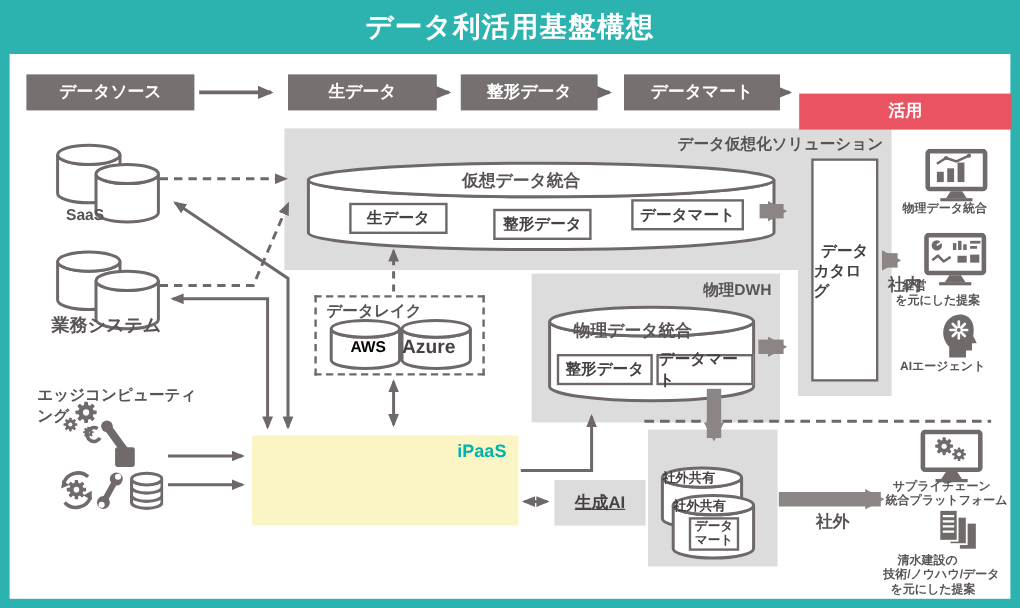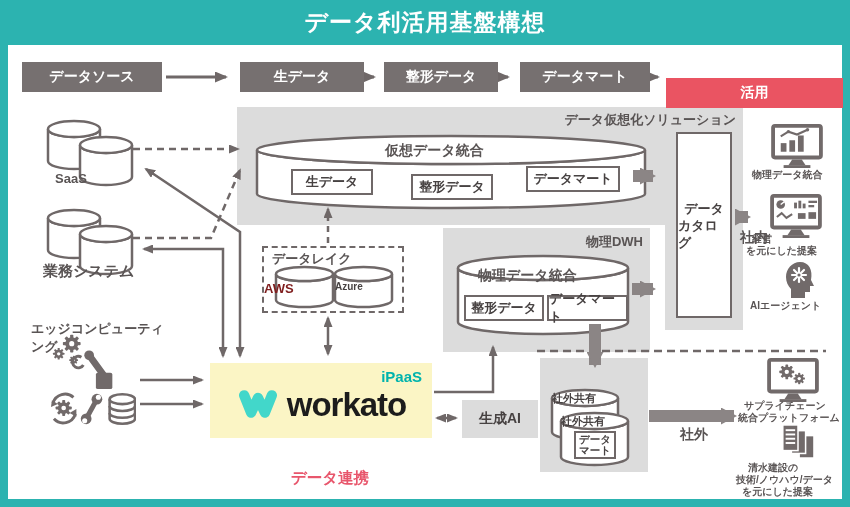--- a/index.html
+++ b/index.html
@@ -37,30 +37,22 @@
     <span class="title">データ利活用基盤構想</span>
   </div>
   <div class="abs paper"></div>
 
   <div class="abs gray" style="left:237px;top:107px;width:506px;height:118px;"></div>
   <div class="abs gray" style="left:665px;top:225px;width:78px;height:105px;"></div>
   <div class="abs gray" style="left:443px;top:228px;width:207px;height:124px;"></div>
   <div class="abs gray" style="left:540px;top:358px;width:108px;height:114px;"></div>
   <div class="abs yellow" style="left:210px;top:363px;width:222px;height:75px;">
     <span class="badge">iPaaS</span>
-    <div class="logorow">
-      <span class="icon">
-        <svg width="44" height="38" viewBox="-2 -2 50 44">
-          <polyline points="7,10 15,30 23,13 31,30 39,10" fill="none" stroke="#42d7ca" stroke-width="12" stroke-linecap="round" stroke-linejoin="round"></polyline>
-        </svg>
-      </span>
-      <span class="logotext">workato</span>
-    </div>
-  </div>
-  <div class="abs gray wbox" style="left:462px;top:400px;width:76px;height:38px;border:none;background:#dcdcdc;font-size:14px;">生成AI</div>
+  </div>
+  <div class="abs gray wbox" style="left:462px;top:400px;width:76px;height:38px;border:none;background:#dcdcdc;font-size:14px;text-decoration:underline;">生成AI</div>
 
   <svg class="abs overlay" width="850" height="507" viewBox="0 0 850 507">
     <defs>
       <marker id="mS" markerWidth="11" markerHeight="9" refX="9" refY="4.5" orient="auto-start-reverse" markerUnits="userSpaceOnUse">
         <path d="M0,0 L11,4.5 L0,9 Z" fill="#6f6868"></path>
       </marker>
       <marker id="mM" markerWidth="13" markerHeight="11" refX="11" refY="5.5" orient="auto" markerUnits="userSpaceOnUse">
         <path d="M0,0 L13,5.5 L0,11 Z" fill="#6f6868"></path>
       </marker>
       <marker id="mB" markerWidth="16" markerHeight="17" refX="13" refY="8.5" orient="auto" markerUnits="userSpaceOnUse">
@@ -199,36 +191,35 @@
   <div class="abs wbox" style="left:411px;top:174px;width:82px;height:26px;">整形データ</div>
   <div class="abs wbox" style="left:526px;top:166px;width:94px;height:26px;">データマート</div>
 
   <div class="abs wbox" style="left:676px;top:132px;width:56px;height:186px;flex-direction:column;line-height:17px;border-width:2.5px;">
     <span>データ</span>
     <span>カタログ</span>
   </div>
 
   <div class="abs dashedbox" style="left:262px;top:246px;width:142px;height:67px;"></div>
   <div class="abs lbl c" style="left:272px;top:250px;width:122px;font-size:13px;">データレイク</div>
-  <div class="abs lbl c" style="left:264px;top:281px;width:58px;font-size:13px;color:#7f1d1d;">AWS</div>
-  <div class="abs lbl c" style="left:335px;top:281px;width:58px;font-size:10px;color:#474242;">Azure</div>
+  <div class="abs lbl c" style="left:292px;top:281px;width:58px;font-size:13px;color:#000000;">AWS</div>
+  <div class="abs lbl c" style="left:335px;top:281px;width:58px;font-size:16px;color:#474242;">Azure</div>
 
   <div class="abs lbl r" style="left:543px;top:233px;width:100px;font-size:13px;">物理DWH</div>
   <div class="abs lbl c" style="left:478px;top:267px;width:130px;font-size:14px;">物理データ統合</div>
   <div class="abs wbox" style="left:464px;top:295px;width:80px;height:26px;">整形データ</div>
   <div class="abs wbox" style="left:547px;top:295px;width:81px;height:26px;">データマート</div>
 
   <div class="abs lbl c" style="left:552px;top:391px;width:66px;font-size:11px;color:#474242;">社外共有</div>
   <div class="abs lbl c" style="left:561px;top:414px;width:67px;font-size:11px;color:#474242;">社外共有</div>
   <div class="abs wbox" style="left:574px;top:431px;width:42px;height:28px;flex-direction:column;font-size:10.5px;line-height:11px;">
     <span>データ</span>
     <span>マート</span>
   </div>
 
-  <div class="abs cap" style="left:130px;top:468px;width:400px;">データ連携</div>
 
   <div class="abs lbl c" style="left:740px;top:229px;width:34px;font-size:14px;">社内</div>
   <div class="abs lbl c" style="left:680px;top:426px;width:36px;font-size:14px;">社外</div>
 
   <div class="abs icon" style="left:770px;top:124px;">
     <svg width="54" height="44" viewBox="0 0 56 46">
       <rect x="3" y="2" width="50" height="33" rx="2" fill="#fff" stroke="#716a6a" stroke-width="4"></rect>
       <path d="M23,37 h10 l4,6 h-18 z" fill="#716a6a"></path>
         <rect x="14" y="43" width="28" height="3" fill="#716a6a"></rect>
       <g fill="#716a6a">

